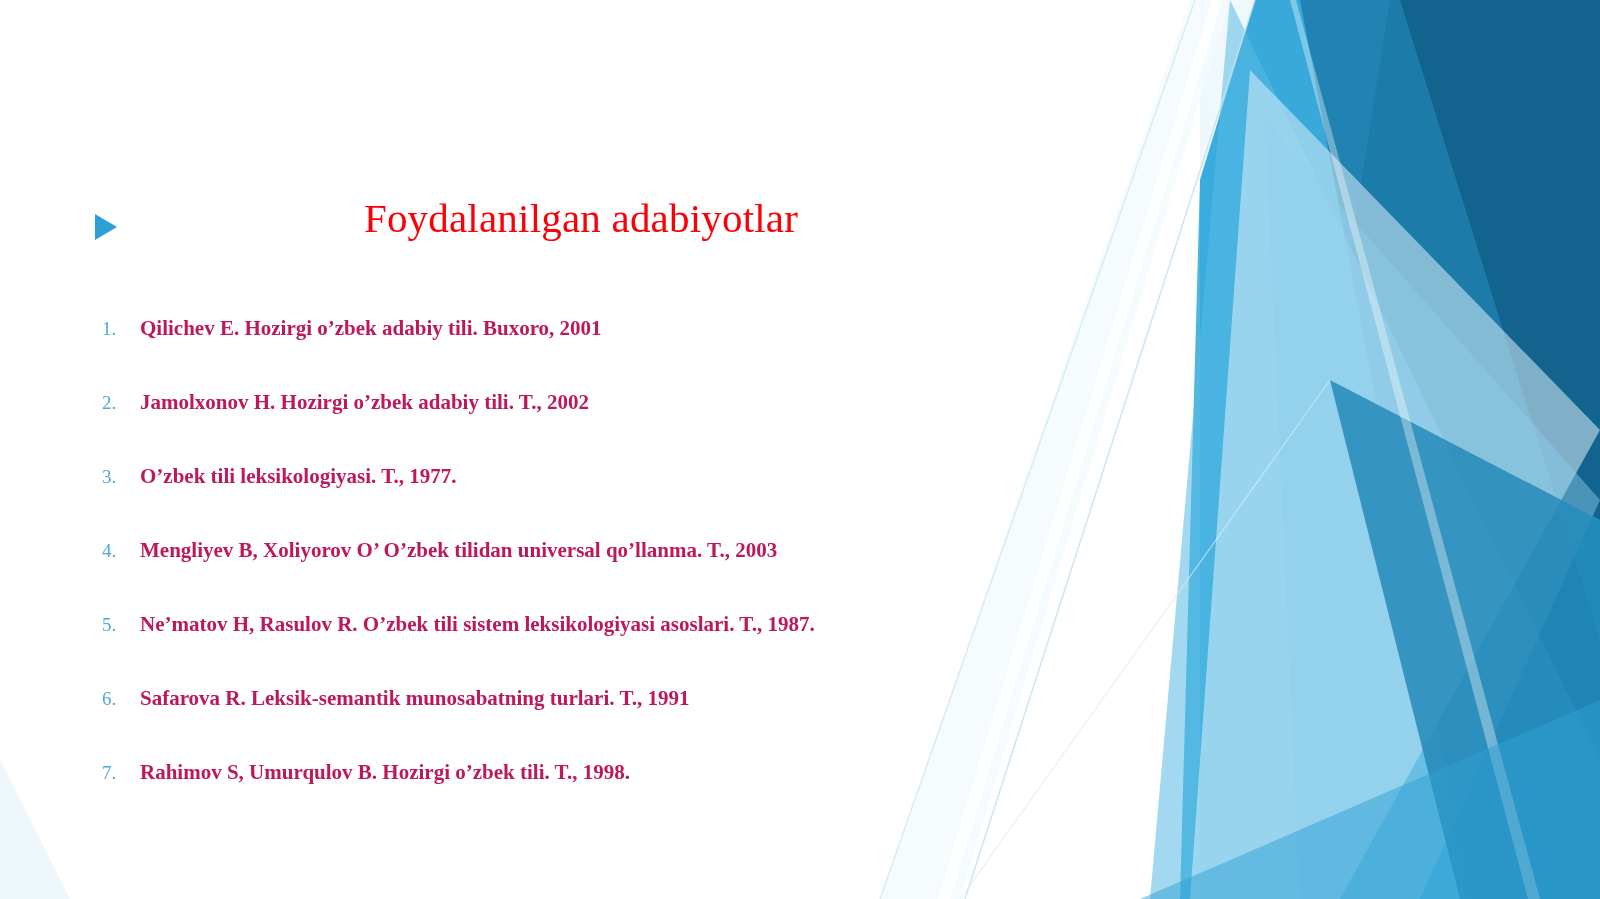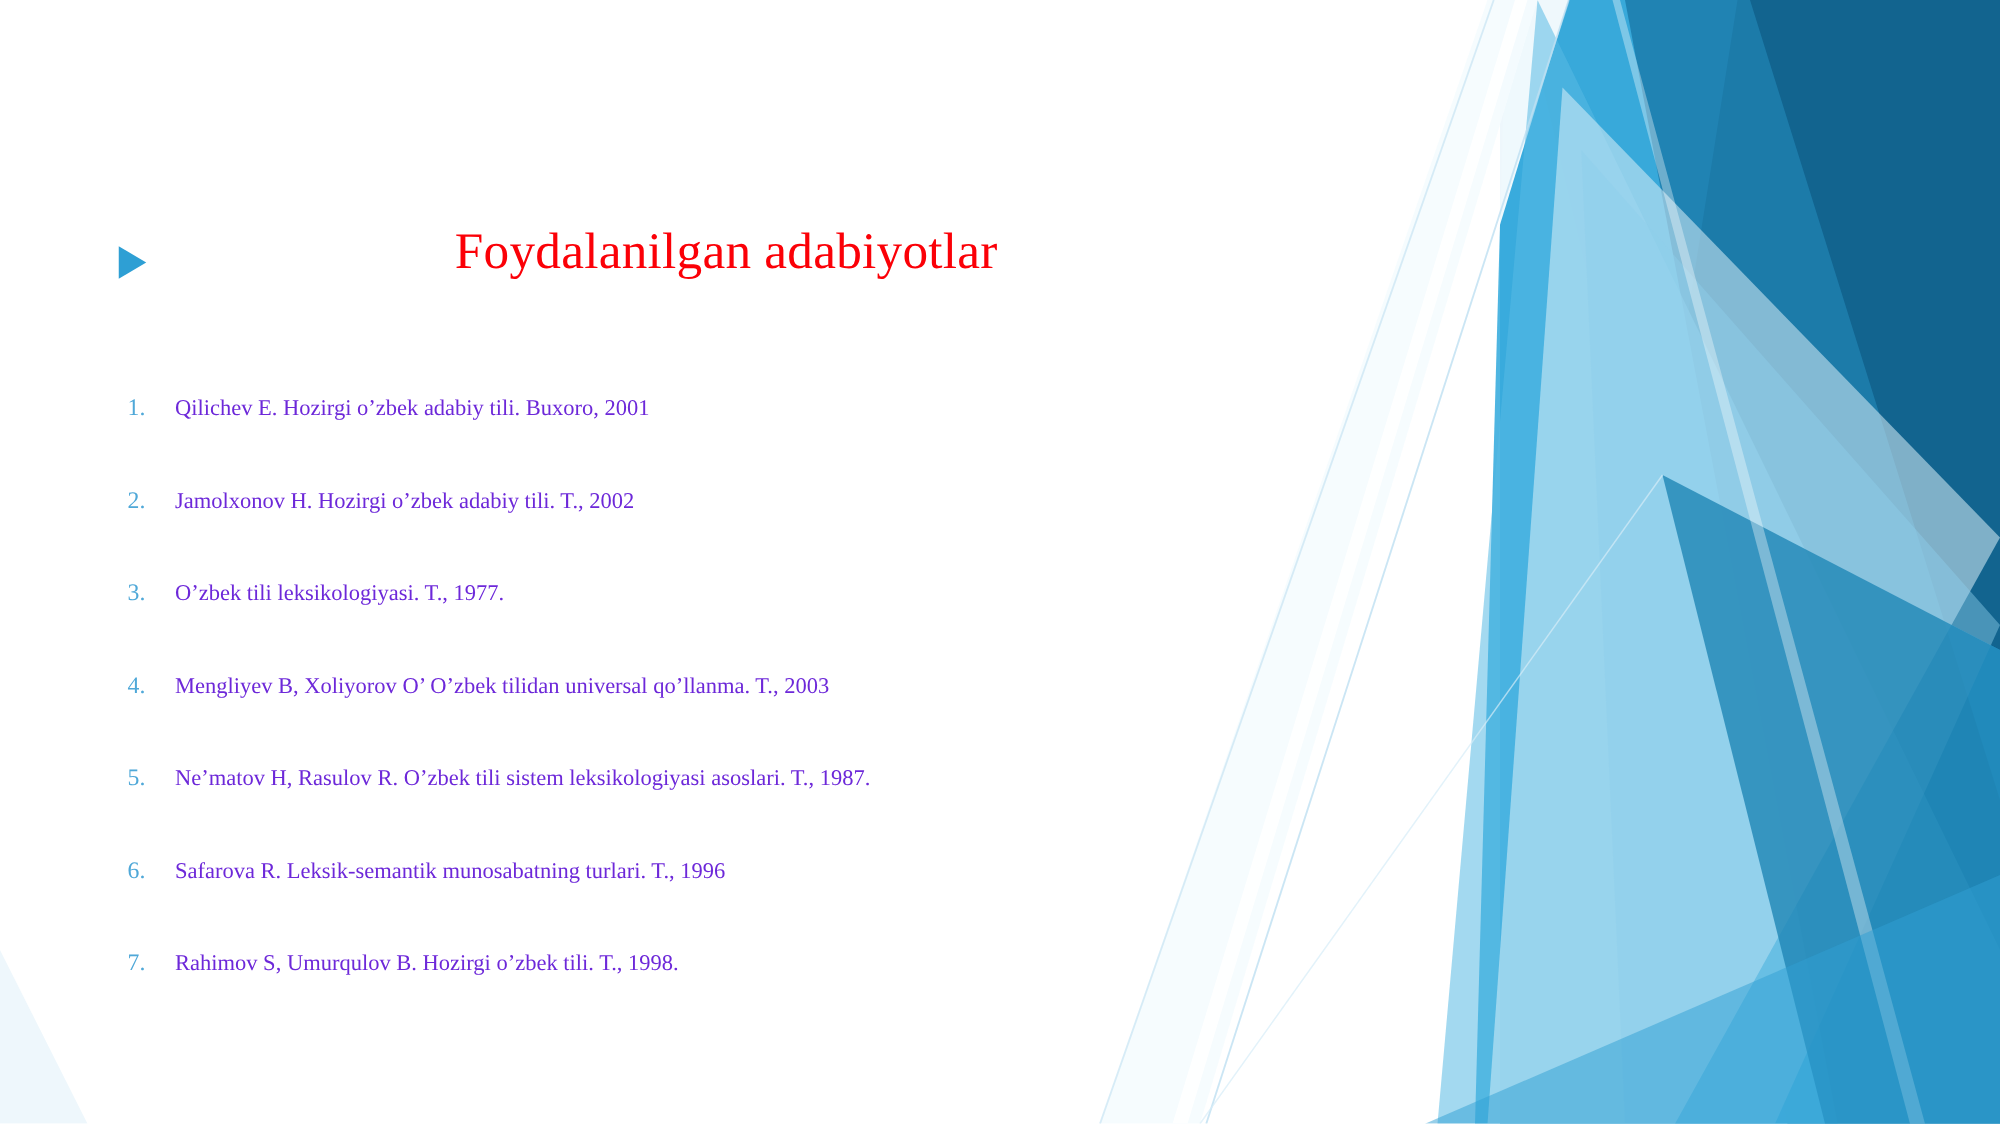--- a/index.html
+++ b/index.html
@@ -30,24 +30,24 @@
   .content {
     position: absolute;
     left: 0;
     top: 0;
     width: 1270px;
     height: 899px;
   }
   .title-row {
     position: absolute;
     left: 95px;
-    top: 178px;
+    top: 196px;
     width: 1130px;
     display: flex;
-    align-items: flex-end;
+    align-items: center;
   }
   .title-marker {
     width: 0;
     height: 0;
     border-left: 22px solid #2e9fd4;
     border-top: 13px solid transparent;
     border-bottom: 13px solid transparent;
     margin-top: 16px;
     flex: 0 0 auto;
   }
@@ -78,24 +78,25 @@
   .ref-num {
     width: 44px;
     flex: 0 0 44px;
     font-size: 19px;
     color: #4fa8d8;
     text-align: left;
     padding-left: 6px;
     box-sizing: border-box;
   }
   .ref-text {
-    font-size: 18px;
-    color: #6d28d9;
+    font-size: 21px;
+    color: #be185d;
     line-height: 1.2;
     white-space: nowrap;
+    font-weight: bold;
   }
 </style>
 </head>
 <body>
 
 <div class="slide">
 
   <div class="deco">
     <svg viewBox="0 0 1600 899" xmlns="http://www.w3.org/2000/svg">
 
@@ -149,21 +150,21 @@
       <li class="ref-item">
         <span class="ref-num">4.</span>
         <span class="ref-text">Mengliyev B,  Xoliyorov O’  O’zbek tilidan universal qo’llanma. T., 2003</span>
       </li>
       <li class="ref-item">
         <span class="ref-num">5.</span>
         <span class="ref-text">Ne’matov H, Rasulov R. O’zbek tili sistem leksikologiyasi asoslari. T., 1987.</span>
       </li>
       <li class="ref-item">
         <span class="ref-num">6.</span>
-        <span class="ref-text">Safarova R. Leksik-semantik munosabatning  turlari. T., 1996</span>
+        <span class="ref-text">Safarova R. Leksik-semantik munosabatning  turlari. T., 1991</span>
       </li>
       <li class="ref-item">
         <span class="ref-num">7.</span>
         <span class="ref-text">Rahimov S, Umurqulov B. Hozirgi o’zbek tili. T., 1998.</span>
       </li>
     </ol>
 
   </div>
 </div>
 

